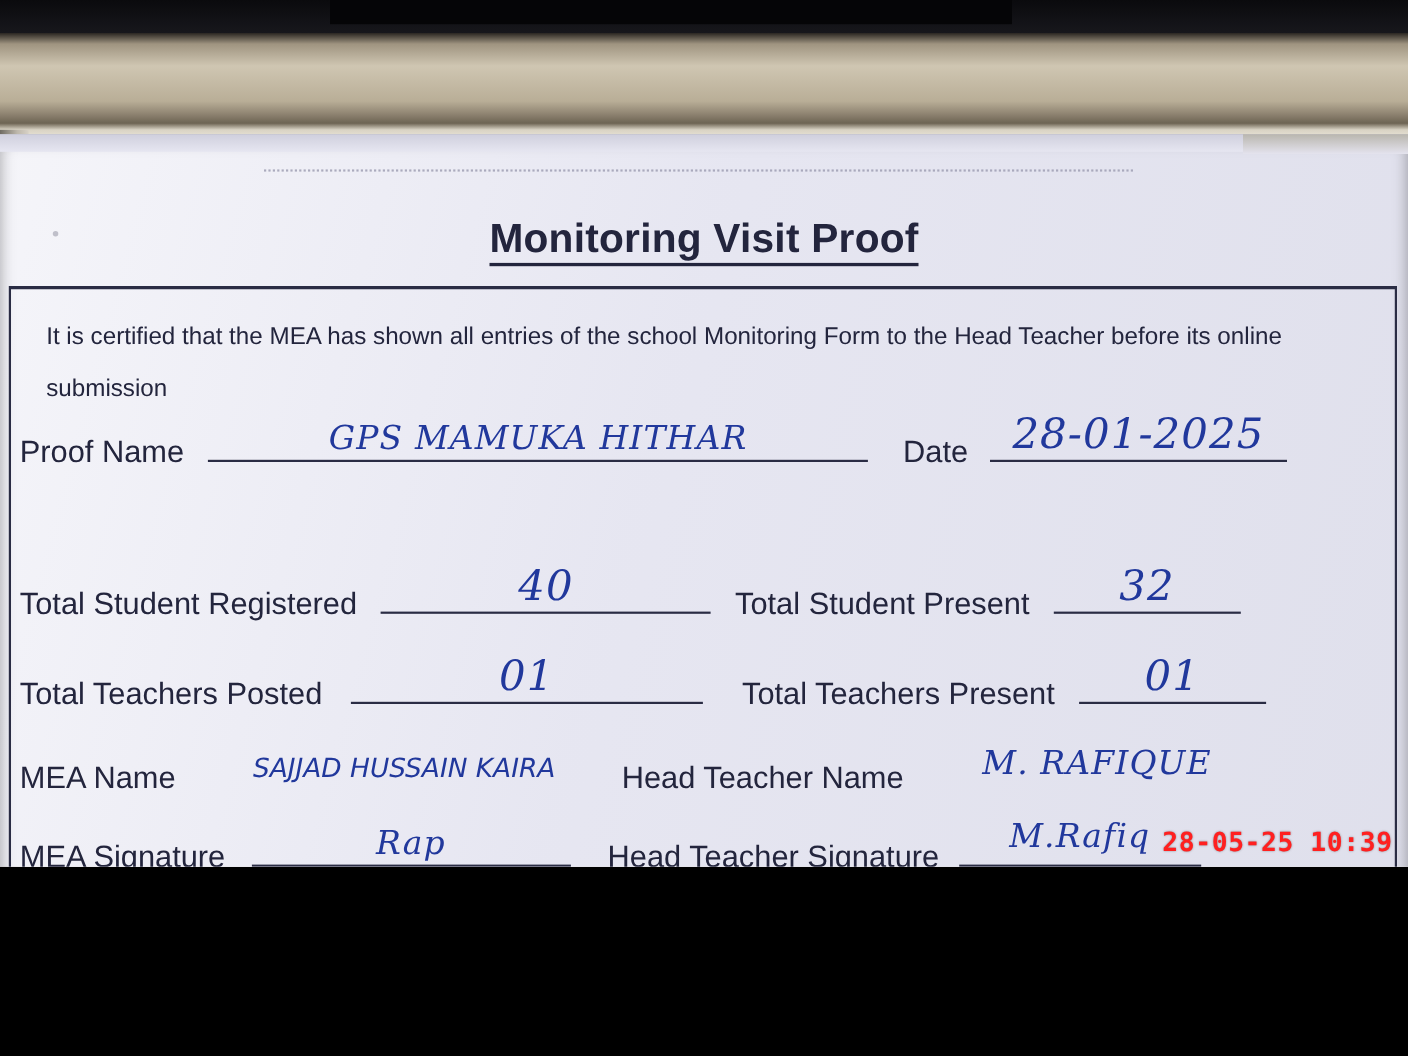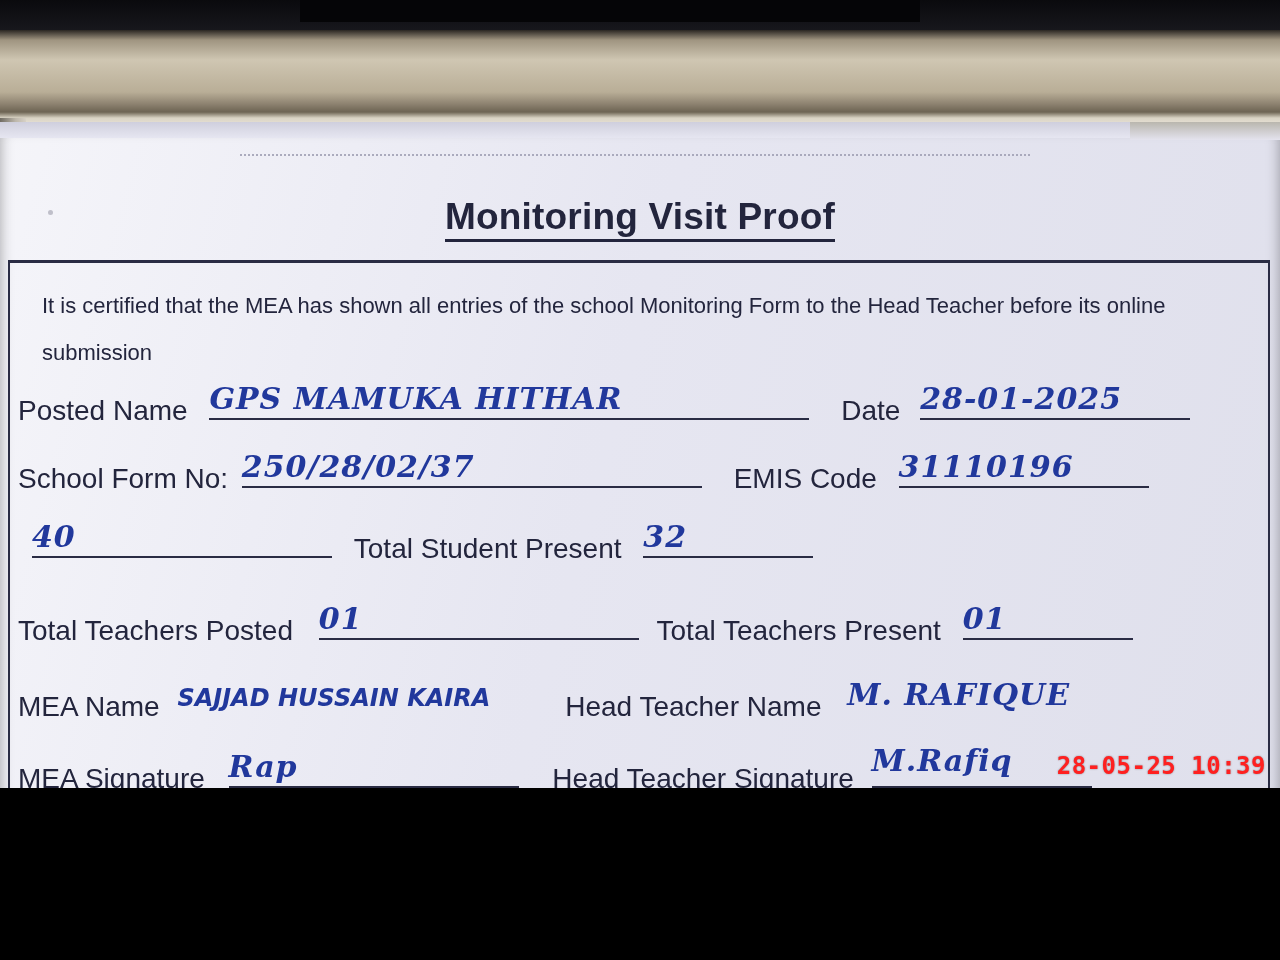--- a/index.html
+++ b/index.html
@@ -141,29 +141,30 @@
   .fill {
     position: relative;
     display: inline-block;
     border-bottom: 2px solid #2a2c44;
     height: 34px;
   }
   .fill .hw {
     position: absolute;
     left: 0; right: 0;
     bottom: 2px;
+    text-align: center;
     font-family: "DejaVu Serif", serif;
     font-style: italic;
-    font-weight: bold;
+    font-weight: normal;
     color: #21389c;
     font-size: 30px;
     letter-spacing: 1px;
     white-space: nowrap;
   }
-  .hw.tall  { font-size: 30px; }
+  .hw.tall  { font-size: 38px; }
   .hw.script {
     font-family: "DejaVu Sans", sans-serif;
     font-style: italic;
     font-size: 24px;
     letter-spacing: 0px;
   }
   .hw.sig {
     font-family: "DejaVu Serif", serif;
     font-style: italic;
     font-size: 30px;
@@ -225,57 +226,48 @@
 
       <div class="title">
         <span>Monitoring Visit Proof</span>
       </div>
 
       <div class="frame"></div>
 
       <div class="body-text">It is certified that the MEA has shown all entries of the school Monitoring Form to the Head Teacher before its online submission</div>
 
       <div class="row" id="row-school">
-        <span class="lbl">Posted Name</span>
+        <span class="lbl">Proof Name</span>
         <span class="fill" style="width:600px; margin-left:14px;">
           <span class="hw">GPS  MAMUKA  HITHAR</span>
         </span>
         <span class="lbl" style="margin-left:24px;">Date</span>
         <span class="fill" style="width:270px; margin-left:12px;">
           <span class="hw tall">28-01-2025</span>
         </span>
       </div>
 
-      <div class="row" id="row-formno">
-        <span class="lbl">School Form No:</span>
-        <span class="fill" style="width:460px; margin-left:6px;">
-          <span class="hw tall">250/28/02/37</span>
-        </span>
-        <span class="lbl" style="margin-left:24px;">EMIS Code</span>
-        <span class="fill" style="width:250px; margin-left:14px;">
-          <span class="hw tall">31110196</span>
-        </span>
-      </div>
 
       <div class="row" id="row-students">
+        <span class="lbl">Total Student Registered</span>
         <span class="fill" style="width:300px; margin-left:14px;">
           <span class="hw tall">40</span>
         </span>
         <span class="lbl" style="margin-left:14px;">Total Student Present</span>
         <span class="fill" style="width:170px; margin-left:14px;">
           <span class="hw tall">32</span>
         </span>
       </div>
 
       <div class="row" id="row-teachers">
         <span class="lbl">Total Teachers Posted</span>
         <span class="fill" style="width:320px; margin-left:18px;">
           <span class="hw tall">01</span>
         </span>
-        <span class="lbl" style="margin-left:10px;">Total Teachers Present</span>
+        <span class="lbl" style="margin-left:28px;">Total Teachers Present</span>
         <span class="fill" style="width:170px; margin-left:14px;">
           <span class="hw tall">01</span>
         </span>
       </div>
 
       <div class="row" id="row-signs">
         <span class="lbl">MEA Signature</span>
         <span class="fill" style="width:290px; margin-left:16px;">
           <span class="hw sig">Rap</span>
         </span>

